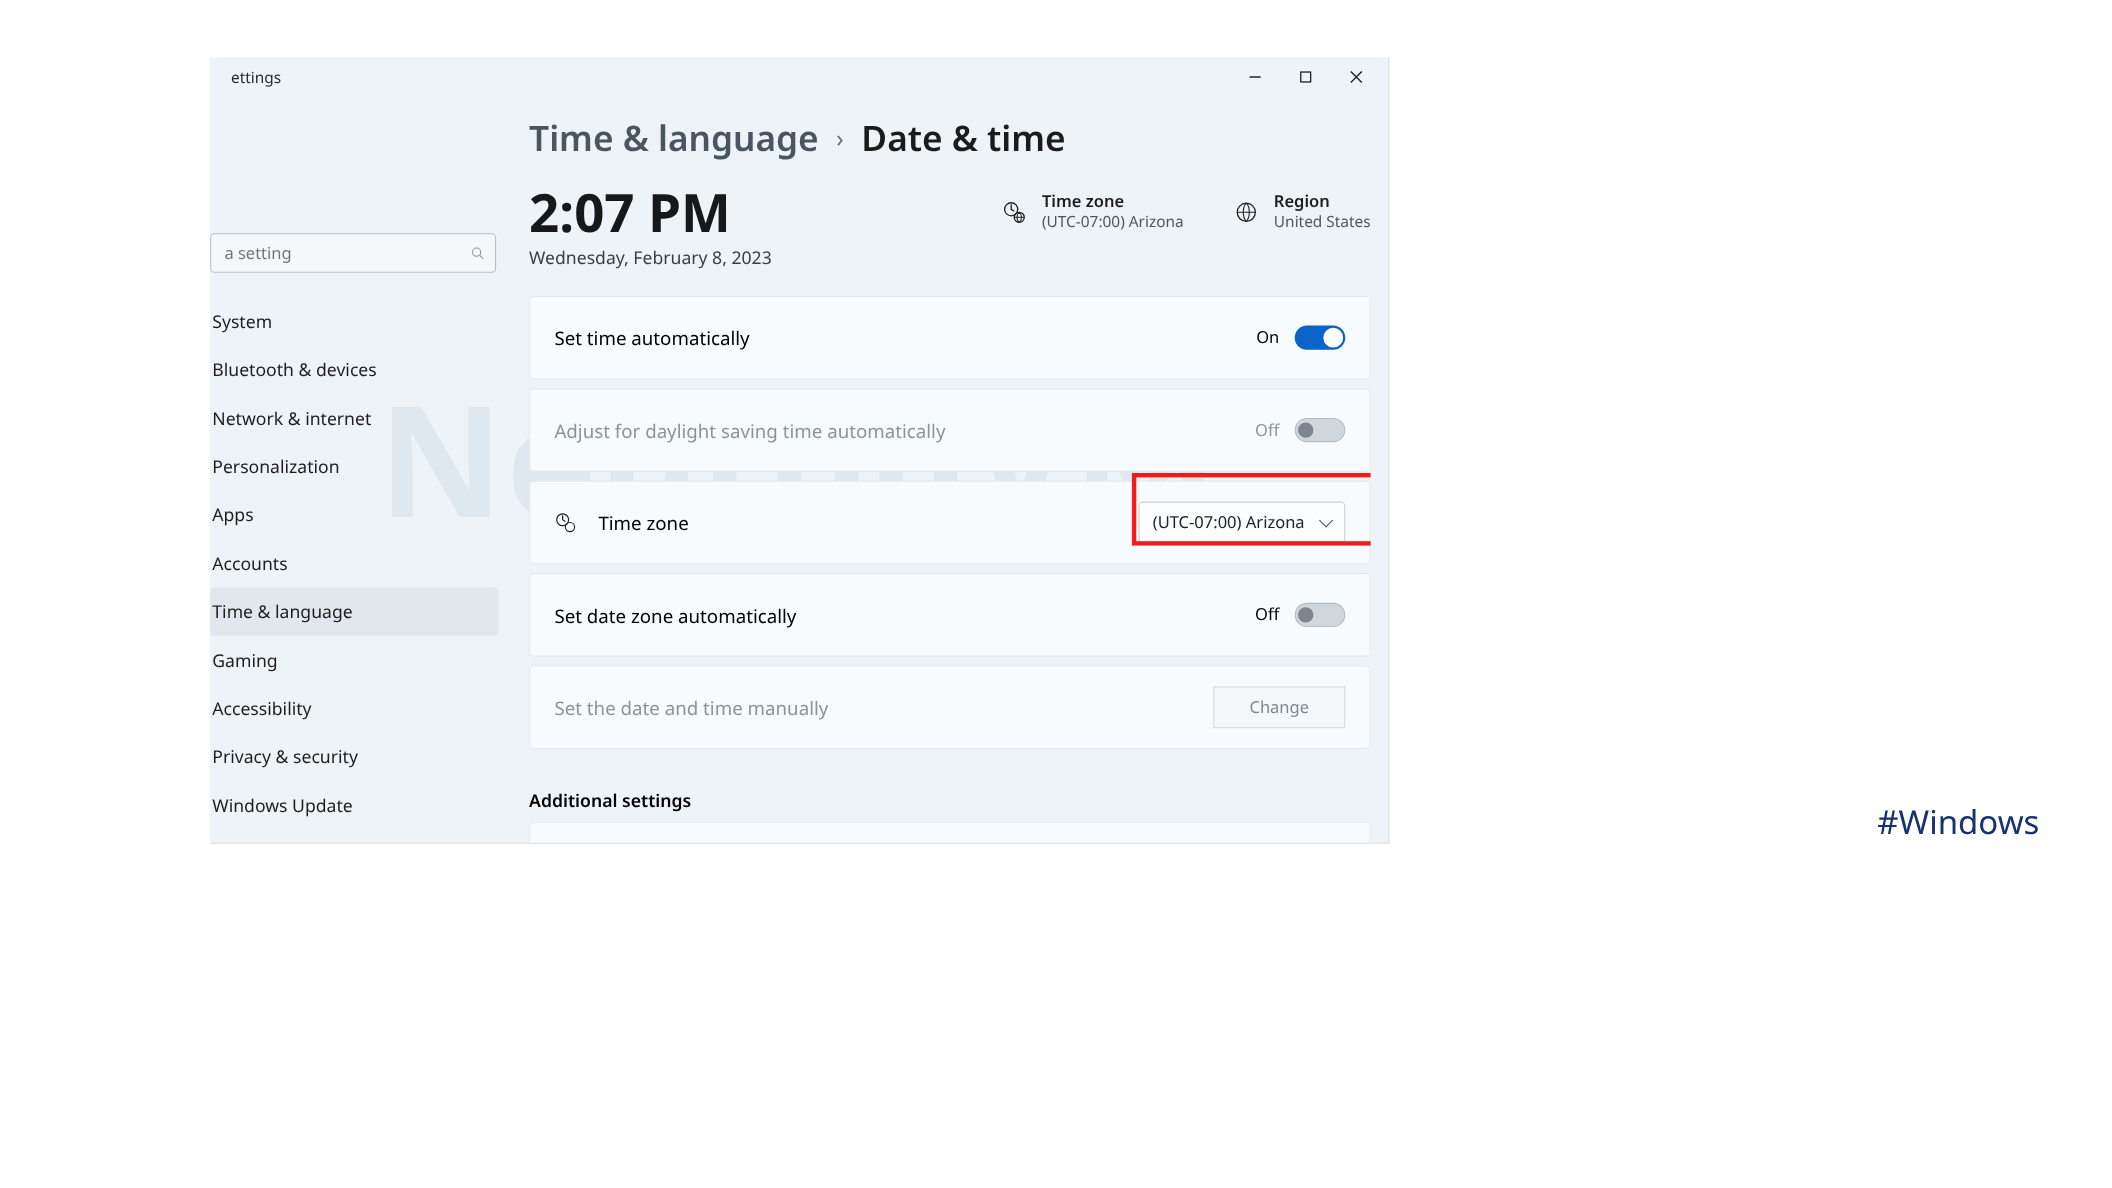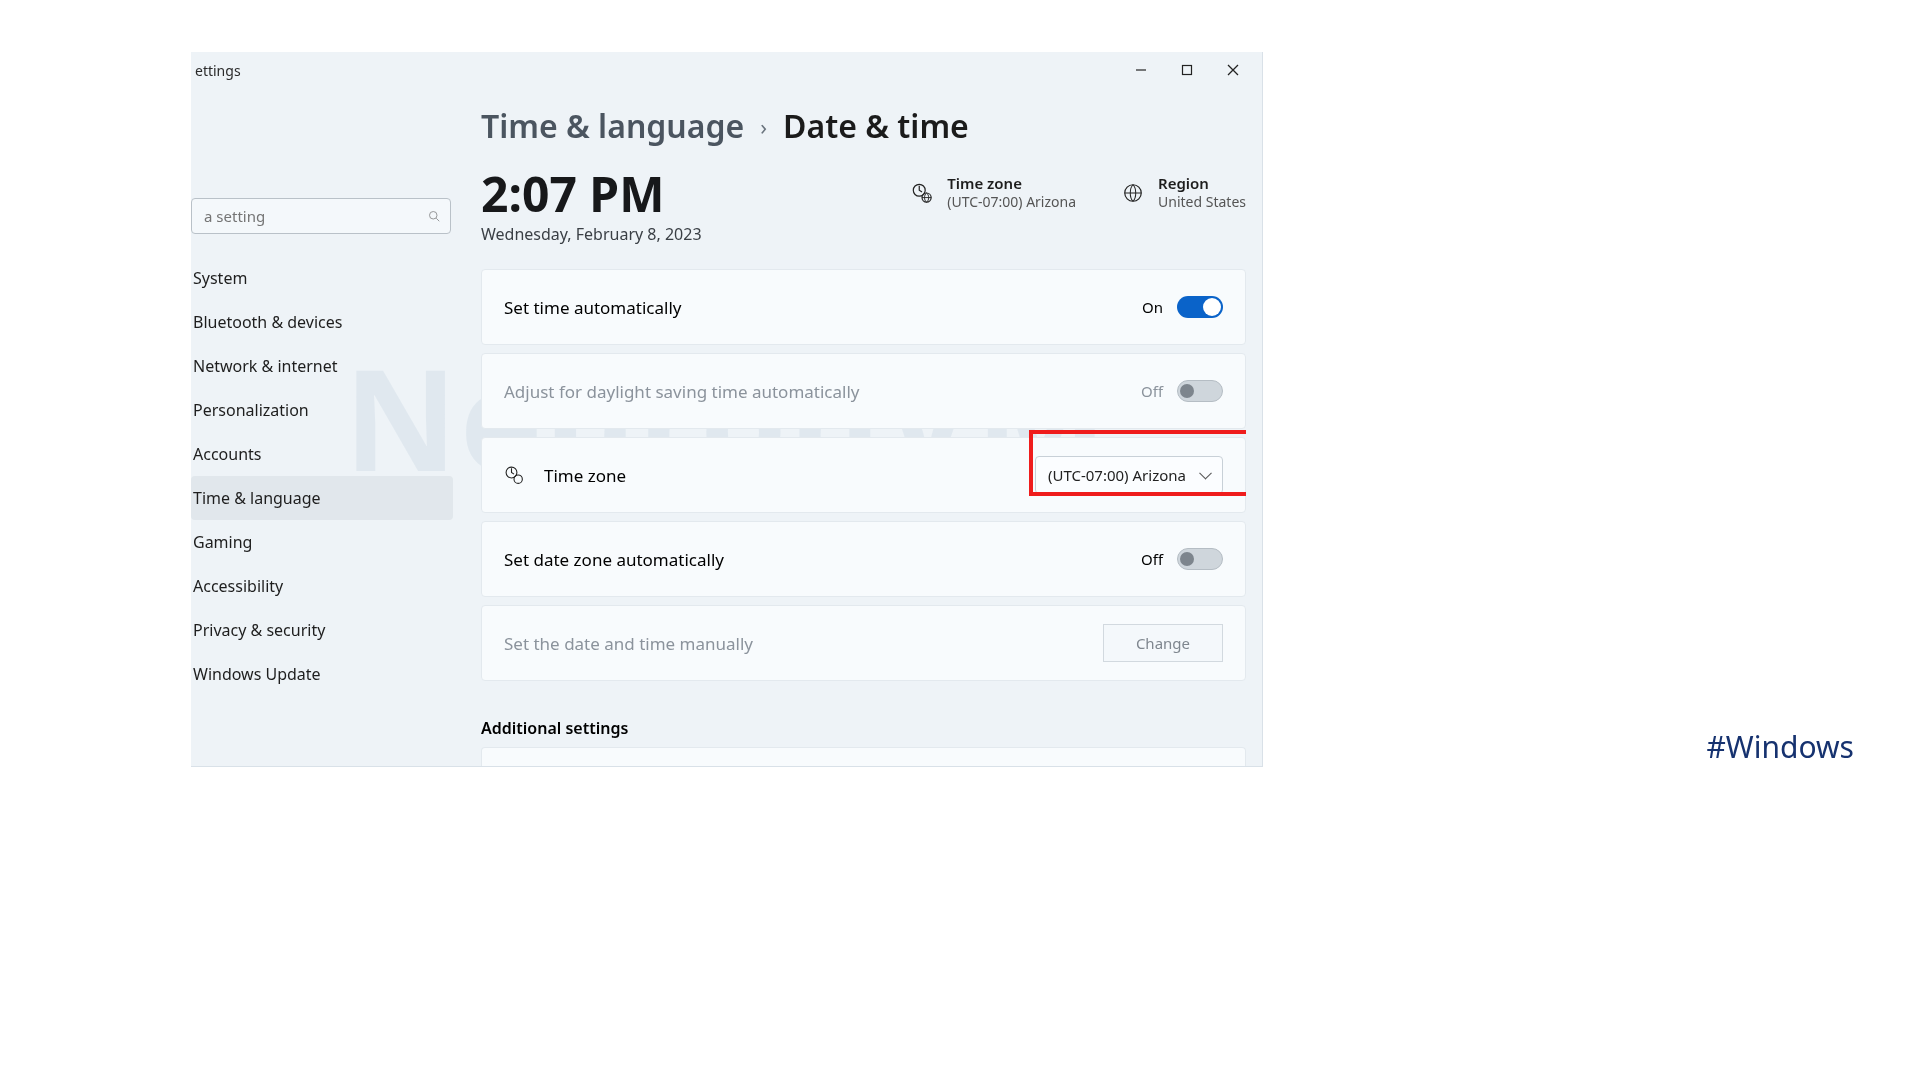--- a/index.html
+++ b/index.html
@@ -15,37 +15,37 @@
     overflow: hidden;
     border-right: 1px solid #d9e1e8;
     border-bottom: 1px solid #d9e1e8;
   }
 
   
   .titlebar {
     position: absolute; top: 0; left: 0; right: 0;
     height: 36px;
     display: flex; align-items: center; justify-content: space-between;
-    padding: 0 6px 0 4px;
+    padding: 0 6px 0 19px;
     font-size: 14px; color: #2a2a2a;
   }
   .titlebar .title { padding-left: 0; }
   .win-controls { display: flex; }
   .win-btn {
     width: 46px; height: 34px;
     display: flex; align-items: center; justify-content: center;
     font-size: 13px; color: #222;
     cursor: pointer;
   }
   .win-btn svg { width: 12px; height: 12px; }
 
   
   .sidebar {
     position: absolute;
-    left: 0; top: 22px; bottom: 0;
+    left: 0; top: 36px; bottom: 0;
     width: 266px;
     padding-top: 120px;
   }
   .search-wrap {
     position: absolute; top: 124px; left: 0;
     width: 260px;
     height: 36px;
     border: 1px solid #b9c1c8;
     border-radius: 4px;
     background: #f4f8fb;
@@ -222,20 +222,21 @@
         <svg class="mag" viewBox="0 0 16 16">
           <circle cx="7" cy="7" r="5" fill="none" stroke="#444" stroke-width="1.3"></circle>
           <path d="M11 11 L15 15" stroke="#444" stroke-width="1.3"></path>
         </svg>
       </div>
       <div class="nav">
         <div class="nav-item">System</div>
         <div class="nav-item">Bluetooth &amp; devices</div>
         <div class="nav-item">Network &amp; internet</div>
         <div class="nav-item">Personalization</div>
+        <div class="nav-item">Apps</div>
         <div class="nav-item">Accounts</div>
         <div class="nav-item selected">Time &amp; language</div>
         <div class="nav-item">Gaming</div>
         <div class="nav-item">Accessibility</div>
         <div class="nav-item">Privacy &amp; security</div>
         <div class="nav-item">Windows Update</div>
       </div>
     </div>
 
     <div class="content">

